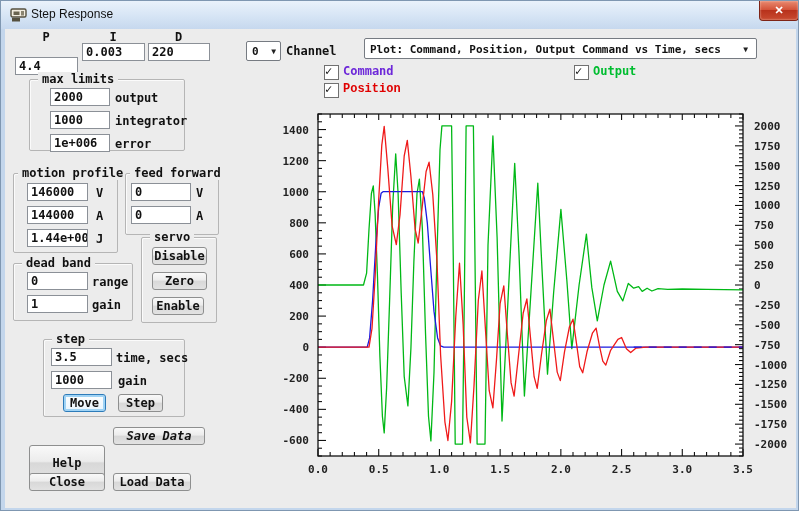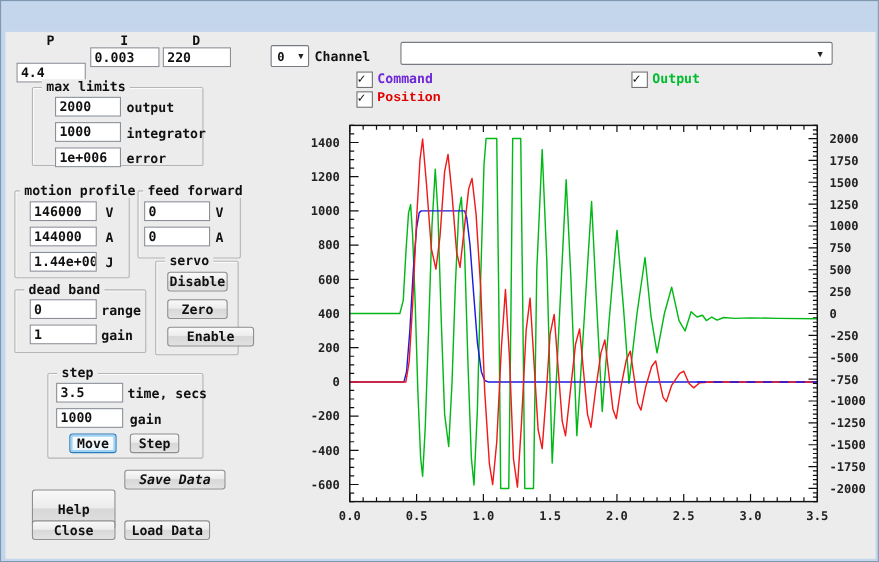--- a/index.html
+++ b/index.html
@@ -25,37 +25,48 @@
   .checkbox .check{position:absolute;left:0px;top:-2px;font-size:12px;font-weight:bold;color:#111;}
   .cblabel{position:absolute;font-size:12px;font-weight:bold;white-space:nowrap;}
   #chart-svg{position:absolute;left:270px;top:103px;}
   #chart-svg text{font:bold 11px "DejaVu Sans Mono","Liberation Mono",monospace;fill:#222;}
 </style>
 </head>
 <body>
 
 <div id="window">
 
+  <div id="titlebar">
+    <svg id="app-icon" viewBox="0 0 17 17">
+      <rect x="1" y="3" width="15" height="8" rx="1.5" fill="#f2ede0" stroke="#55503f" stroke-width="1.4"></rect>
+      <rect x="3.5" y="5.5" width="6" height="3.5" fill="#6a6450"></rect>
+      <rect x="11" y="5" width="3" height="4.5" fill="#8a8470"></rect>
+      <rect x="2" y="12" width="8" height="3.5" fill="#55503f"></rect>
+    </svg>
+    <span class="title">Step Response</span>
+    <div id="close-btn"><span>✕</span></div>
+  </div>
 
   <div id="client"></div>
 
   <div class="abs lbl" style="left:14px;top:29px;width:62px;text-align:center;">P</div>
   <div class="abs lbl" style="left:81px;top:29px;width:62px;text-align:center;">I</div>
   <div class="abs lbl" style="left:147px;top:29px;width:61px;text-align:center;">D</div>
   <input class="field" style="left: 14px; top: 56px; width: 58px;" value="4.4">
   <input class="field" style="left: 81px; top: 42px; width: 58px;" value="0.003">
   <input class="field" style="left: 147px; top: 42px; width: 57px;" value="220">
 
   <div class="combo" style="left:245px;top:40px;width:33px;height:18px;">
     <span class="val">0</span>
     <span class="arrow" style="right:4px;">▼</span>
   </div>
   <div class="abs lbl" style="left:285px;top:43px;">Channel</div>
 
   <div class="combo" style="left:363px;top:37px;width:391px;height:19px;">
+    <span class="val" style="top:4px;">Plot: Command, Position, Output Command vs Time, secs</span>
     <span class="arrow" style="right:8px;top:6px;">▼</span>
   </div>
 
   <div class="checkbox" style="left:323px;top:64px;">
     <span class="check">✓</span>
   </div>
   <div class="cblabel" style="left:342px;top:63px;color:#6d28d9;">Command</div>
   <div class="checkbox" style="left:323px;top:82px;">
     <span class="check">✓</span>
   </div>
@@ -90,21 +101,21 @@
     <input class="field" style="left: 5px; top: 9px; width: 55px;" value="0">
     <div class="abs lbl" style="left:70px;top:12px;">V</div>
     <input class="field" style="left: 5px; top: 32px; width: 55px;" value="0">
     <div class="abs lbl" style="left:70px;top:35px;">A</div>
   </div>
 
   <div class="group" style="left:140px;top:236px;width:74px;height:84px;">
     <span class="gtitle">servo</span>
     <button class="btn" style="left:10px;top:9px;width:55px;height:18px;">Disable</button>
     <button class="btn" style="left:10px;top:34px;width:55px;height:18px;">Zero</button>
-    <button class="btn" style="left:10px;top:59px;width:79px;height:18px;">Enable</button>
+    <button class="btn" style="left:10px;top:59px;width:52px;height:18px;">Enable</button>
   </div>
 
   <div class="group" style="left:12px;top:262px;width:118px;height:56px;">
     <span class="gtitle">dead band</span>
     <input class="field" style="left: 13px; top: 8px; width: 56px;" value="0">
     <div class="abs lbl" style="left:78px;top:11px;">range</div>
     <input class="field" style="left: 13px; top: 31px; width: 56px;" value="1">
     <div class="abs lbl" style="left:78px;top:34px;">gain</div>
   </div>
 

